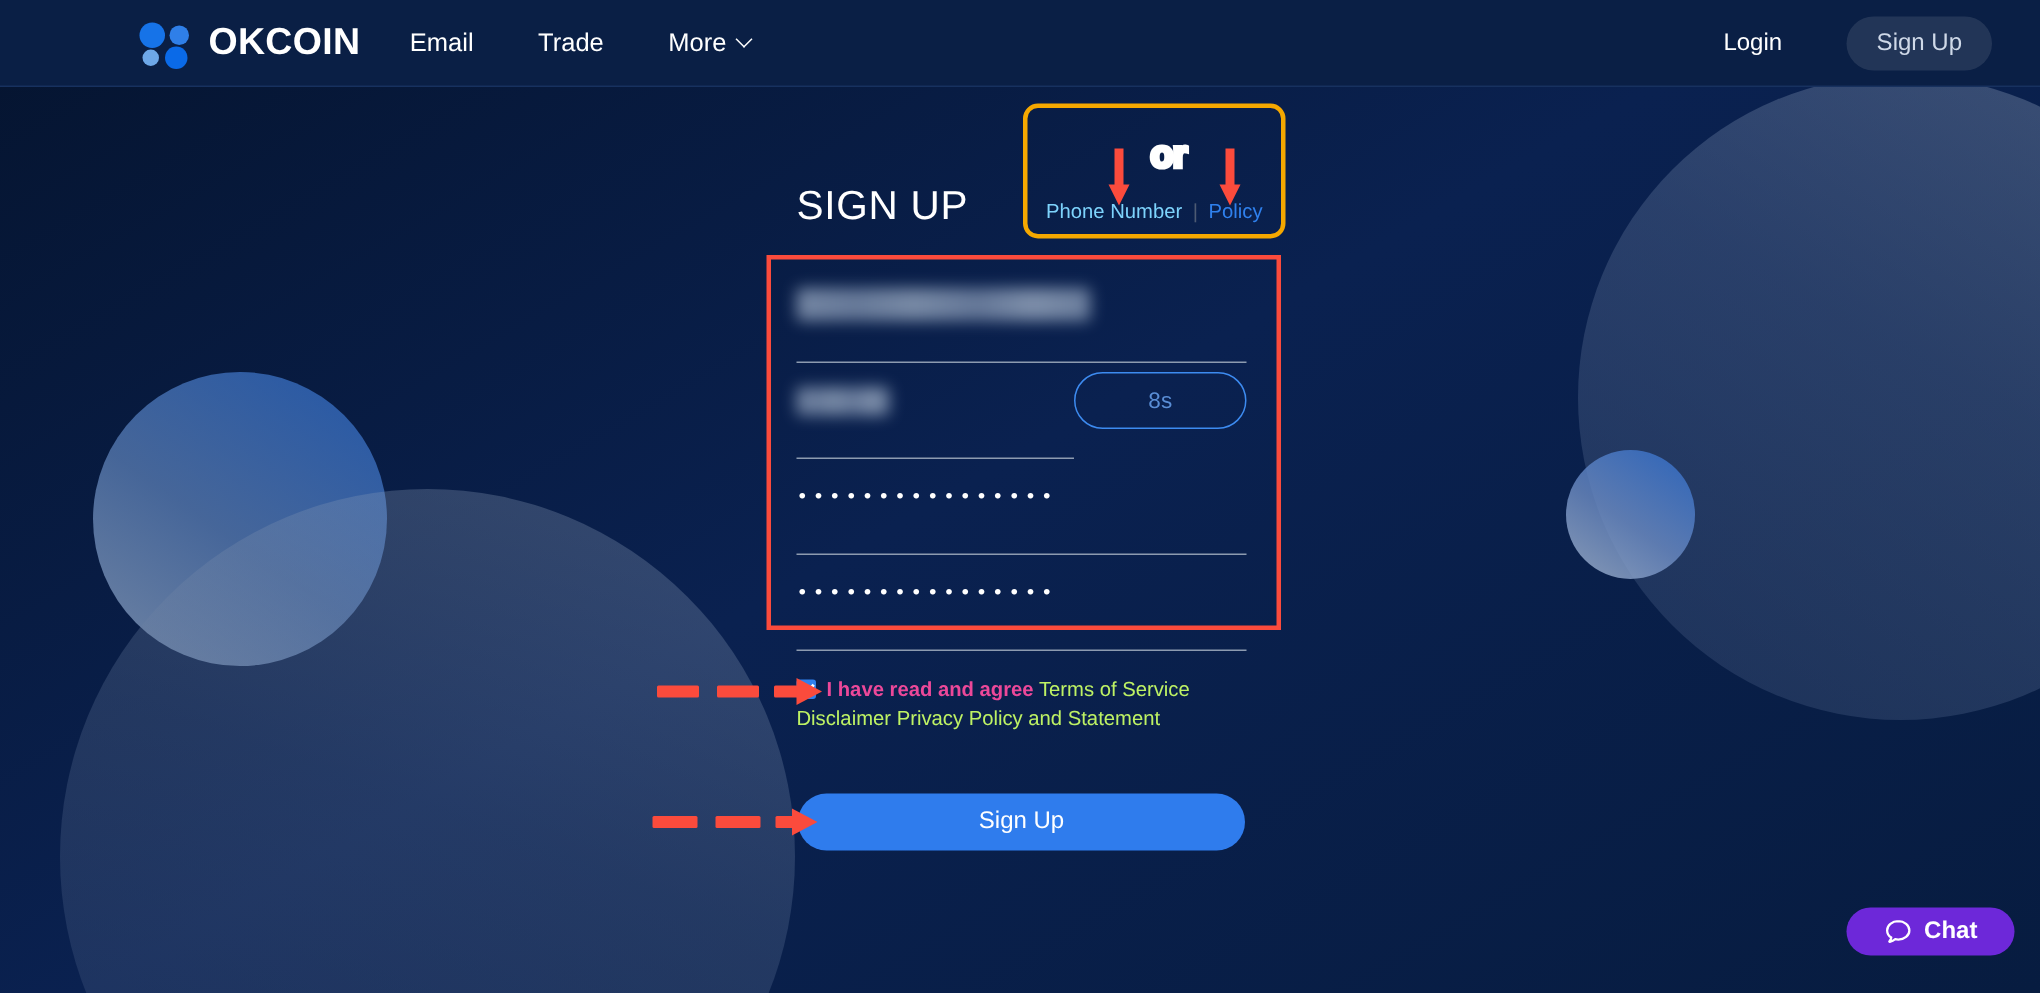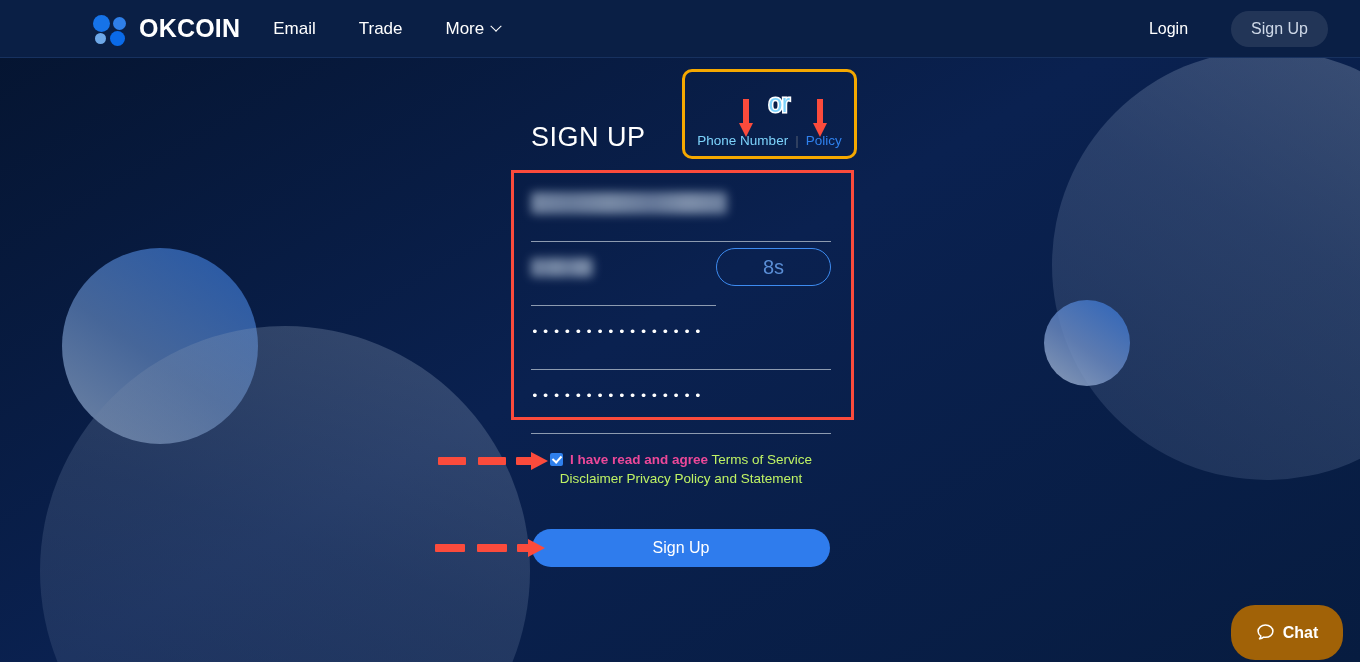--- a/index.html
+++ b/index.html
@@ -7,21 +7,20 @@
     width: 1360px; height: 662px;
     overflow: hidden;
     background: #0a1f44;
     font-family: "Liberation Sans", sans-serif;
   }
   #page {
     position: relative;
     width: 1360px; height: 662px;
     background: #07193a;
     overflow: hidden;
-    text-align: center;
   }
 
   
   .bg-layer {
     position: absolute; inset: 0;
     background: linear-gradient(150deg, #05142f 0%, #0a2150 48%, #071c40 100%);
     overflow: hidden;
   }
   .circ { position: absolute; border-radius: 50%; }
   
@@ -115,21 +114,21 @@
     position: absolute; left: 0; right: 0; bottom: 8px;
     display: flex; align-items: center; justify-content: center;
     font-size: 13.5px;
   }
   .tab-phone { color: #7dd3fc; cursor: pointer; }
   .tab-sep { color: #4d5a72; margin: 0 7px; }
   .tab-email { color: #2f80ed; cursor: pointer; }
 
   .or-glyph {
     position: absolute; left: 50%; top: 17px; transform: translateX(-50%);
-    font-size: 25px; font-weight: normal; color: #7dd3fc;
+    font-size: 25px; font-weight: bold; color: #ffffff;
     -webkit-text-stroke: 3px #ffffff;
     paint-order: stroke fill;
     letter-spacing: -.5px;
     padding-left: 19px;
   }
   .arrow-down { position: absolute; width: 14px; height: 40px; }
   .arrow-down .shaft {
     position: absolute; left: 4px; top: 0; width: 6px; height: 26px; background: #fb4b3c;
   }
   .arrow-down .head {
@@ -173,21 +172,21 @@
   .blur-code  { width: 62px; top: 16px; height: 19px; }
   .dots {
     position: absolute; left: 0; top: 18px;
     color: #ffffff; font-size: 13px; letter-spacing: 3.2px;
     font-family: "DejaVu Sans", sans-serif;
   }
   .code-btn {
     position: absolute; right: 0; top: 6px;
     width: 115px; height: 38px;
     border: 1px solid #3d8bf0; border-radius: 19px;
-    color: #5a8ed6; font-size: 20px;
+    color: #5a8ed6; font-size: 15px;
     display: flex; align-items: center; justify-content: center;
     background: transparent; cursor: pointer;
   }
 
   
   .agree {
     position: absolute; left: 531px; top: 450px;
     width: 300px; z-index: 20;
     font-size: 13.5px; line-height: 19px;
   }
@@ -232,22 +231,22 @@
   .arr-check .s2 { left: 40px; width: 28px; }
   .arr-check .s3 { left: 78px; width: 16px; }
   .arr-submit { left: 435px; top: 542px; width: 110px; }
   .arr-submit .s1 { left: 0px;  width: 30px; }
   .arr-submit .s2 { left: 42px; width: 30px; }
   .arr-submit .s3 { left: 82px; width: 12px; }
 
   
   .chat-btn {
     position: absolute; left: 1231px; top: 605px;
-    width: 112px; height: 55px;
-    background: #a16207; border-radius: 24px;
+    width: 112px; height: 32px;
+    background: #6d28d9; border-radius: 24px;
     display: flex; align-items: center; justify-content: center;
     color: #ffffff; font-size: 16px; font-weight: bold;
     cursor: pointer; z-index: 35;
   }
   .chat-ic { margin-right: 8px; display: flex; }
 </style>
 </head>
 <body>
 
 <div id="page">

